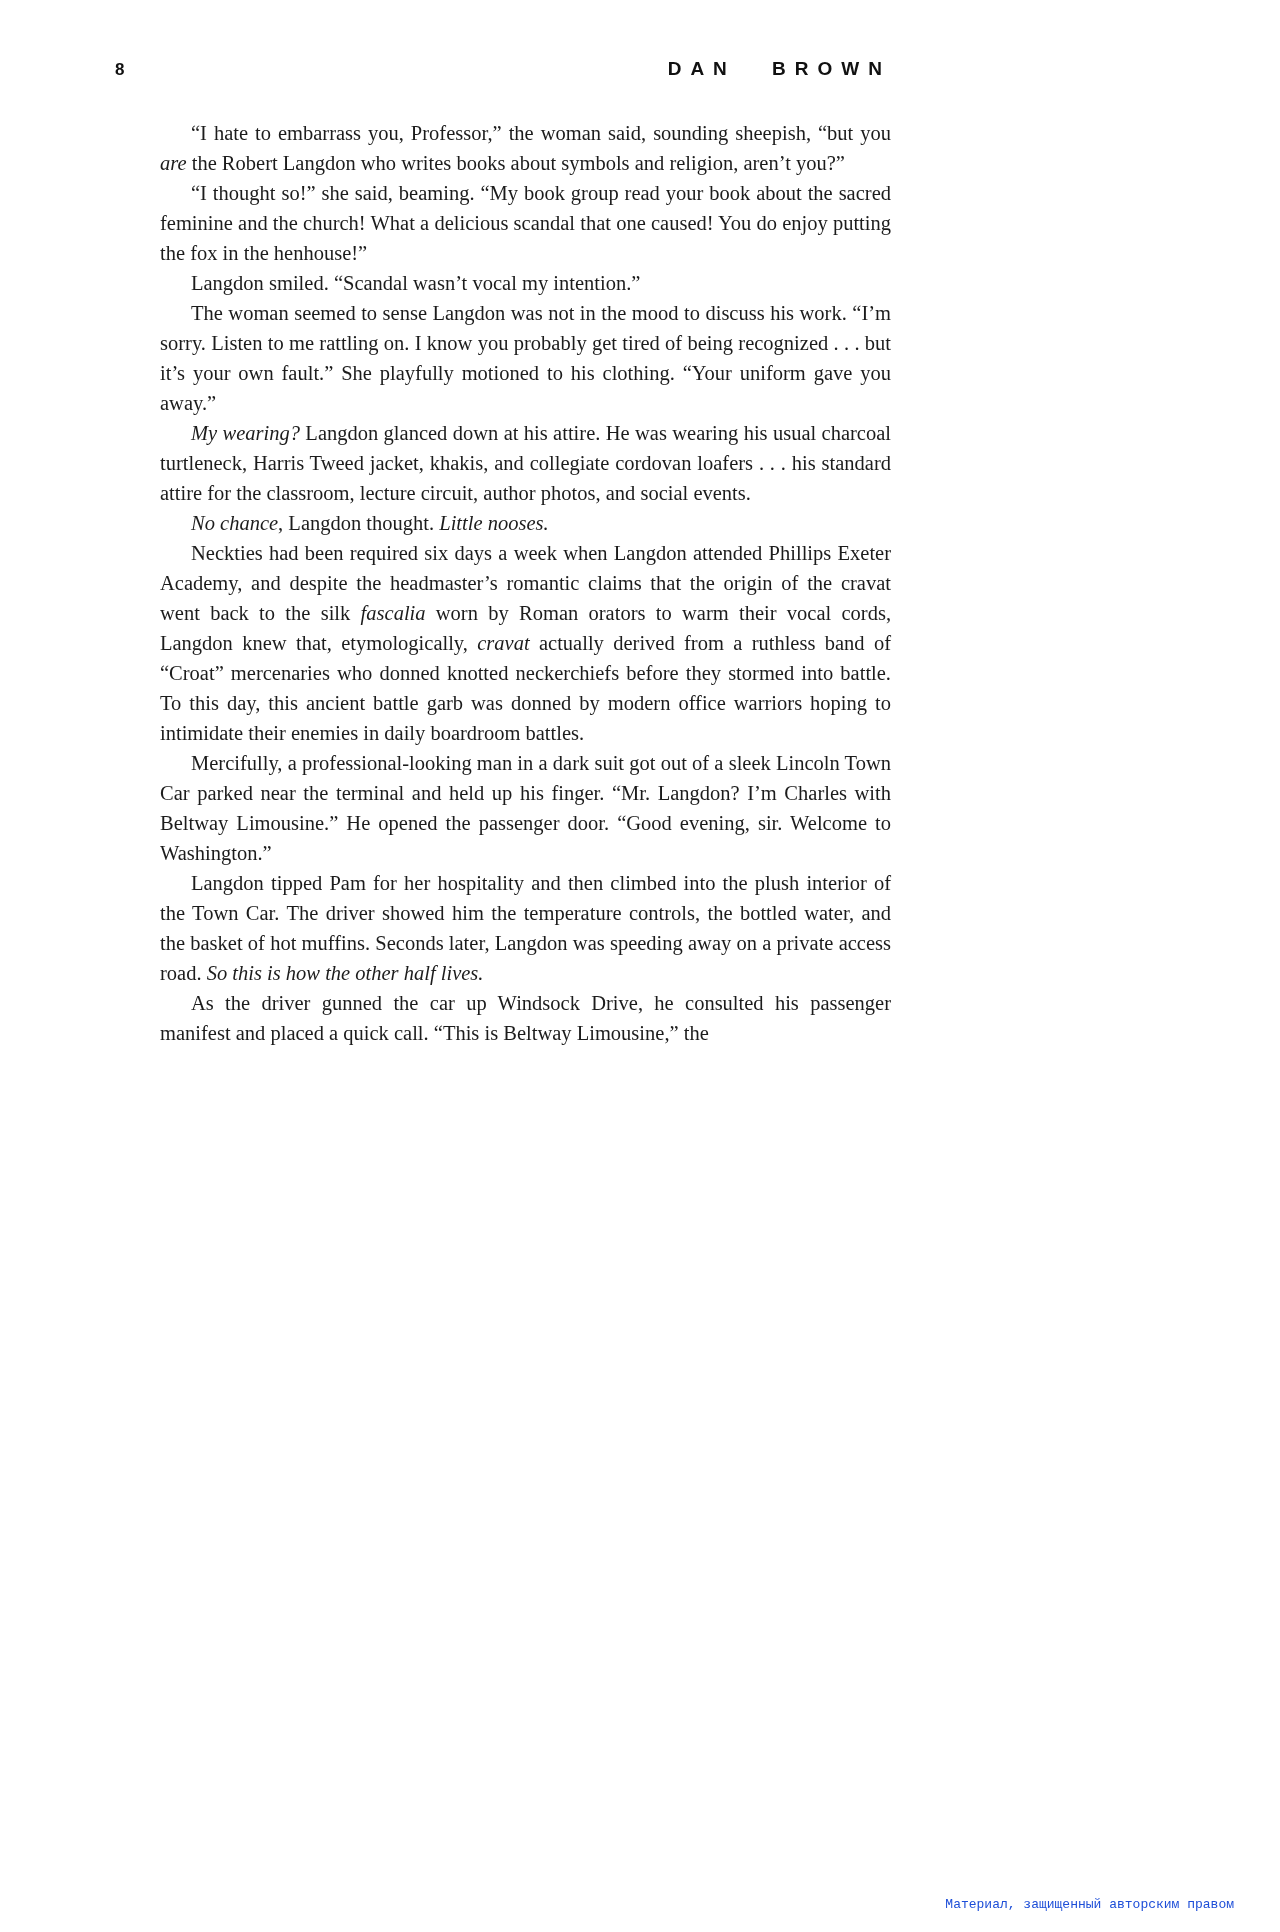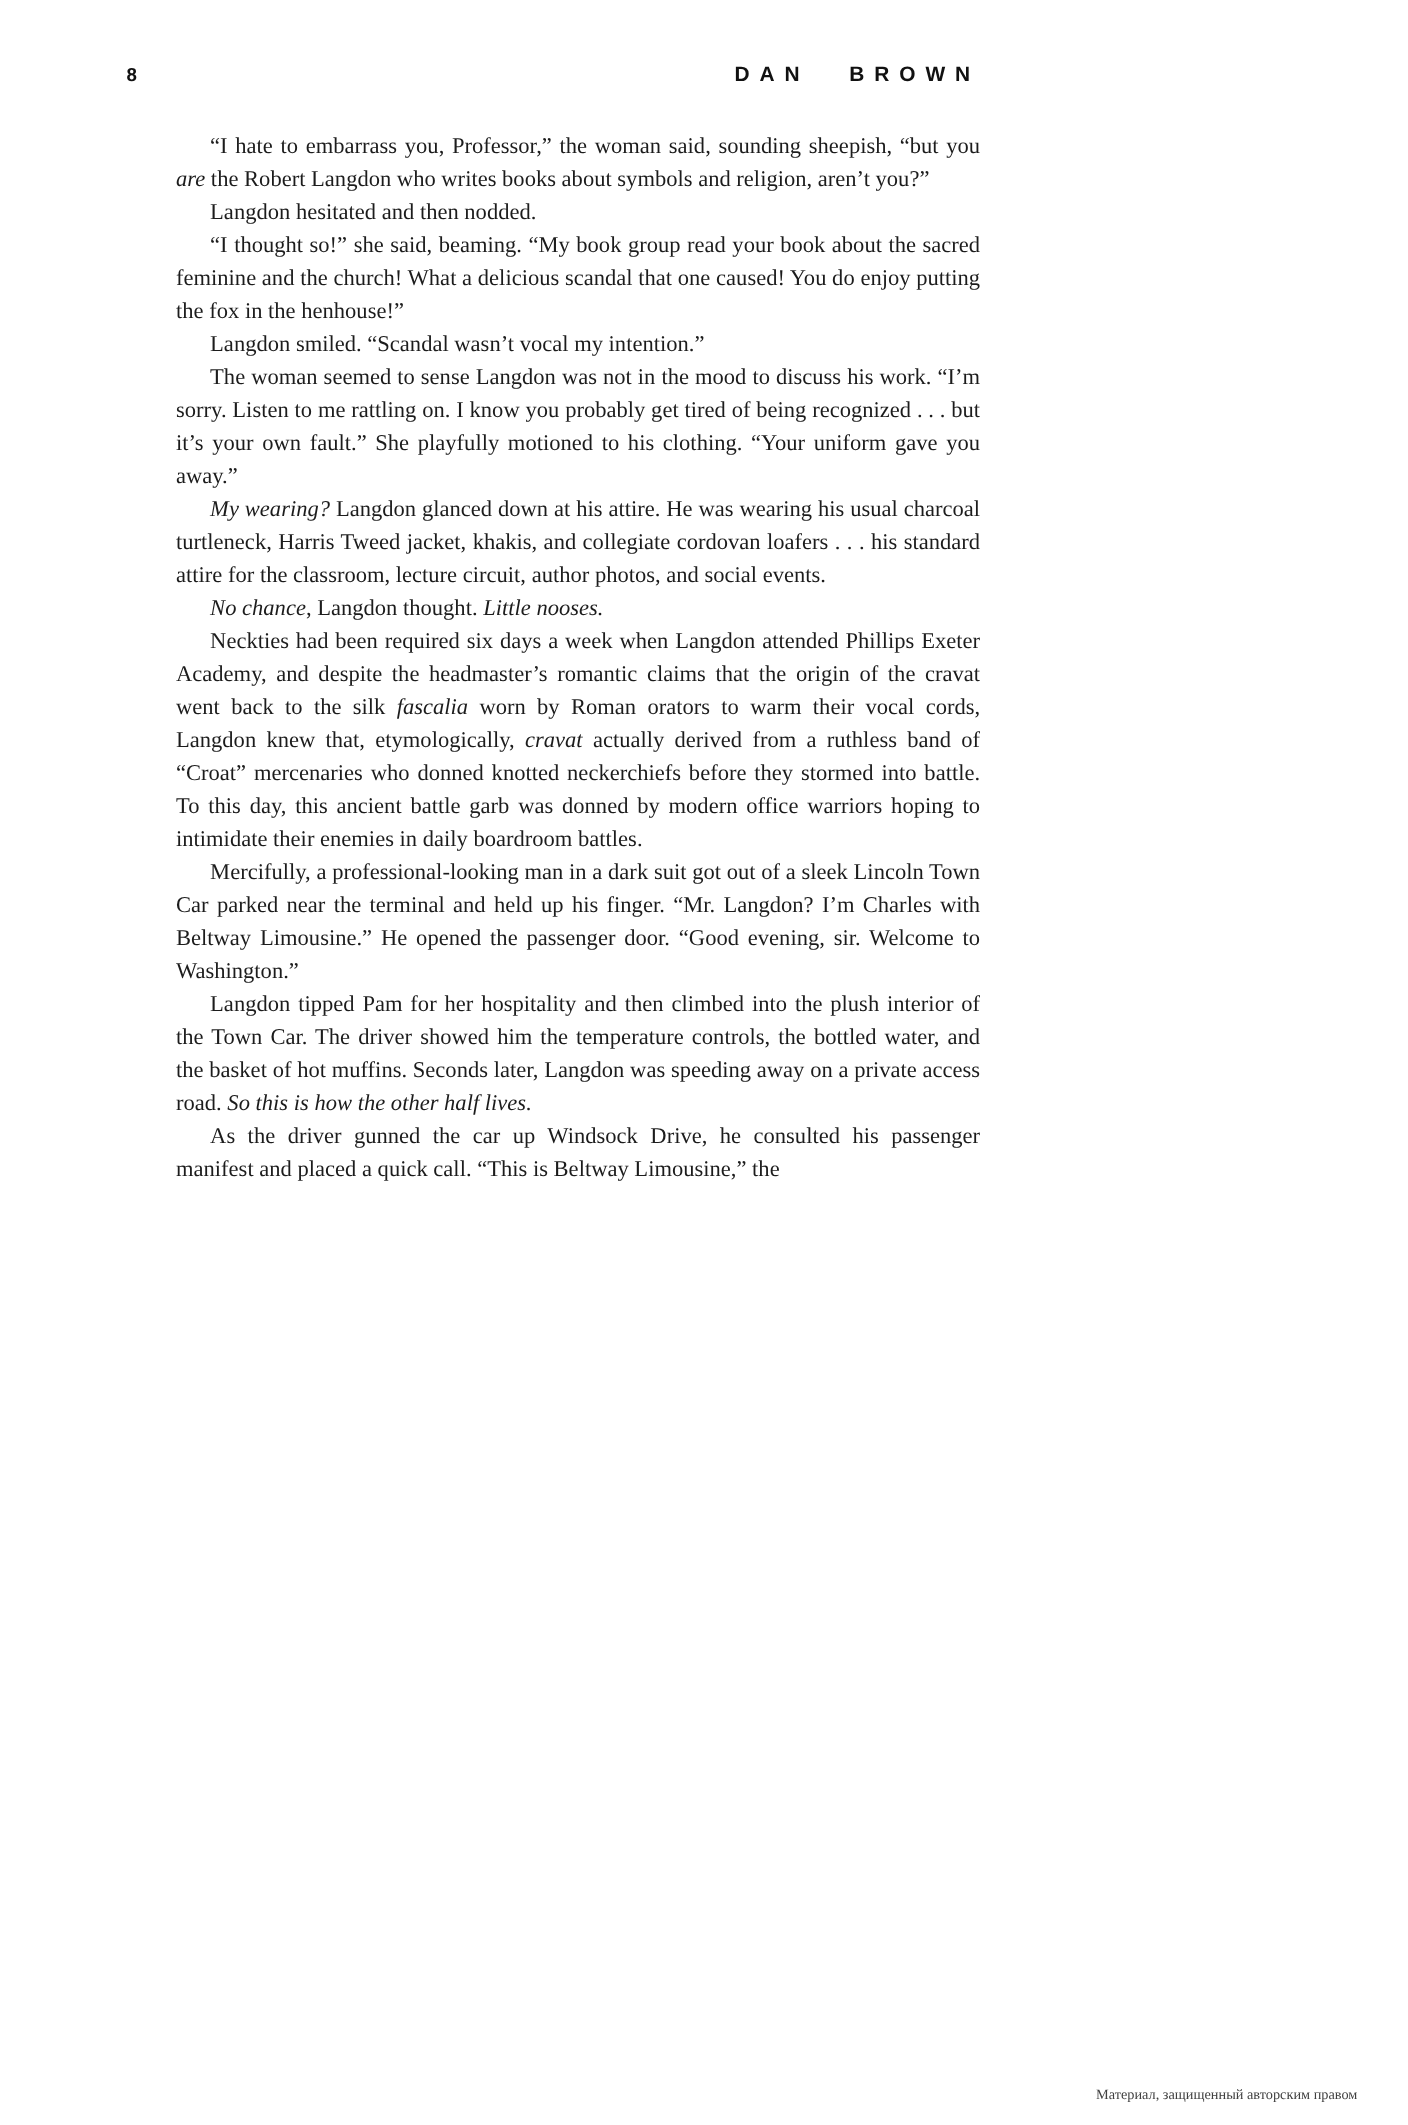--- a/index.html
+++ b/index.html
@@ -55,38 +55,37 @@
     color: #1c1c1c;
     margin-left: 45px;
   }
   .para em {
     font-style: italic;
   }
   .copyright-notice {
     position: absolute;
     right: 46px;
     bottom: 20px;
-    font-family: Liberation Serif, serif;
+    font-family: Liberation Mono, monospace;
     font-size: 13px;
-    color: #404040;
+    color: #1d4ed8;
   }
 </style>
 </head>
 <body>
 
 <div class="page">
 
   <div class="page-header">
     <span class="page-number">8</span>
     <span class="running-head">DAN BROWN</span>
   </div>
 
   <div class="page-body">
       <p class="para"><span>“I hate to embarrass you, Professor,” the woman said, sounding sheepish, “but you </span><em>are</em><span> the Robert Langdon who writes books about symbols and religion, aren’t you?”</span></p>
-      <p class="para"><span>Langdon hesitated and then nodded.</span></p>
       <p class="para"><span>“I thought so!” she said, beaming. “My book group read your book about the sacred feminine and the church! What a delicious scandal that one caused! You do enjoy putting the fox in the henhouse!”</span></p>
       <p class="para"><span>Langdon smiled. “Scandal wasn’t vocal my intention.”</span></p>
       <p class="para"><span>The woman seemed to sense Langdon was not in the mood to discuss his work. “I’m sorry. Listen to me rattling on. I know you probably get tired of being recognized . . . but it’s your own fault.” She playfully motioned to his clothing. “Your uniform gave you away.”</span></p>
       <p class="para"><em>My wearing?</em><span> Langdon glanced down at his attire. He was wearing his usual charcoal turtleneck, Harris Tweed jacket, khakis, and collegiate cordovan loafers . . . his standard attire for the classroom, lecture circuit, author photos, and social events.</span></p>
       <p class="para"><em>No chance</em><span>, Langdon thought. </span><em>Little nooses.</em></p>
       <p class="para"><span>Neckties had been required six days a week when Langdon attended Phillips Exeter Academy, and despite the headmaster’s romantic claims that the origin of the cravat went back to the silk </span><em>fascalia</em><span> worn by Roman orators to warm their vocal cords, Langdon knew that, etymologically, </span><em>cravat</em><span> actually derived from a ruthless band of “Croat” mercenaries who donned knotted neckerchiefs before they stormed into battle. To this day, this ancient battle garb was donned by modern office warriors hoping to intimidate their enemies in daily boardroom battles.</span></p>
       <p class="para"><span>Mercifully, a professional-looking man in a dark suit got out of a sleek Lincoln Town Car parked near the terminal and held up his finger. “Mr. Langdon? I’m Charles with Beltway Limousine.” He opened the passenger door. “Good evening, sir. Welcome to Washington.”</span></p>
       <p class="para"><span>Langdon tipped Pam for her hospitality and then climbed into the plush interior of the Town Car. The driver showed him the temperature controls, the bottled water, and the basket of hot muffins. Seconds later, Langdon was speeding away on a private access road. </span><em>So this is how the other half lives.</em></p>
       <p class="para"><span>As the driver gunned the car up Windsock Drive, he consulted his passenger manifest and placed a quick call. “This is Beltway Limousine,” the</span></p>
     </div>

